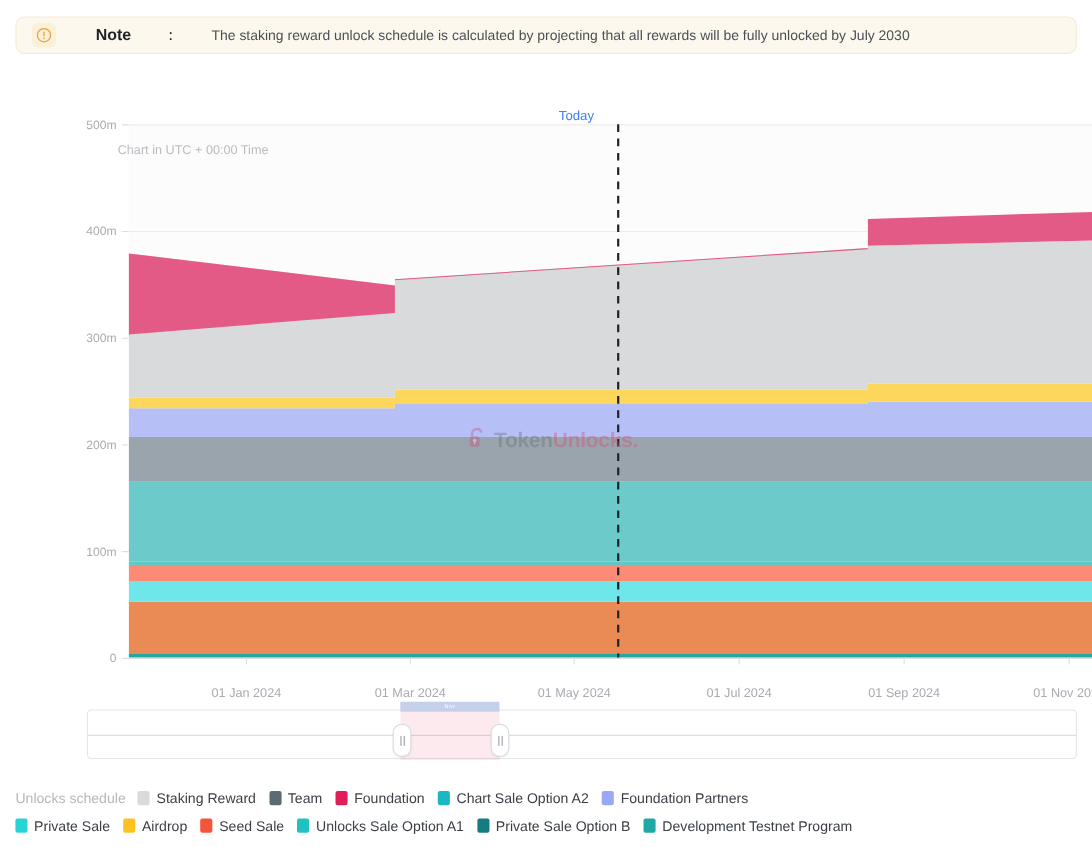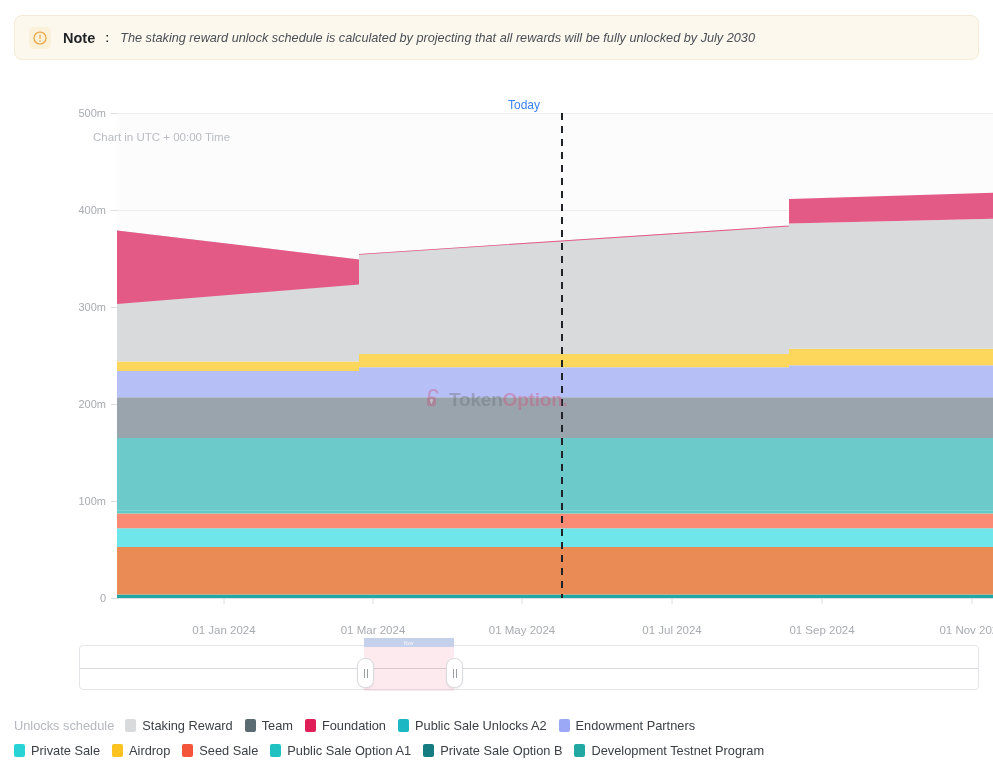--- a/index.html
+++ b/index.html
@@ -15,28 +15,29 @@
     background: #ffffff;
     overflow: hidden;
   }
 
   
   .note-banner {
     position: absolute;
     left: 14px;
     top: 15px;
     width: 965px;
-    height: 45px;
+    height: 34px;
     box-sizing: border-box;
     background: #fdf8ee;
     border: 1px solid #f5ead6;
     border-radius: 8px;
     display: flex;
     align-items: center;
     padding: 0 14px;
+    gap: 24px;
   }
   .note-icon-wrap {
     width: 22px;
     height: 22px;
     border-radius: 5px;
     background: #fbf0d8;
     display: flex;
     align-items: center;
     justify-content: center;
     flex: 0 0 auto;
@@ -51,21 +52,20 @@
   }
   .note-colon {
     font-size: 14px;
     color: #1f2226;
     margin: 0 6px 0 5px;
   }
   .note-text {
     font-size: 12.7px;
     color: #4a4f57;
     white-space: nowrap;
-    font-style: italic;
   }
 
   
   .chart-wrap {
     position: absolute;
     left: 16px;
     top: 80px;
     width: 993px;
     height: 560px;
     padding-left: 22px;
@@ -77,21 +77,21 @@
     left: 524px;
     top: 98px;
     transform: translateX(-50%);
     font-size: 12px;
     color: #3b82f6;
     white-space: nowrap;
   }
 
   .utc-label {
     position: absolute;
-    left: 93px;
+    left: 107px;
     top: 131px;
     font-size: 11.5px;
     color: #b9bcc1;
     white-space: nowrap;
   }
 
   
   .watermark {
     position: absolute;
     left: 424px;
@@ -351,21 +351,21 @@
 
   <div class="watermark">
     <span>
       <svg width="19" height="20" viewBox="0 0 19 20">
         <path d="M5.2 9.0 V6.1 a4.3 4.3 0 0 1 8.2 -1.6" fill="none" stroke="#c4577f" stroke-width="2.1" stroke-linecap="round"></path>
         <rect x="3.0" y="8.6" width="9.0" height="9.6" rx="2.4" fill="#c4577f"></rect>
         <circle cx="7.5" cy="12.3" r="1.5" fill="#fdf1f5"></circle>
         <rect x="6.85" y="12.6" width="1.3" height="3.2" rx="0.6" fill="#fdf1f5"></rect>
       </svg>
     </span>
-    <span class="wm-text"><span class="wm-a">Token</span><span class="wm-b">Option.</span></span>
+    <span class="wm-text"><span class="wm-a">Token</span><span class="wm-b">Unlocks.</span></span>
   </div>
 
   <div class="brush">
     <div class="brush-midline"></div>
     <div class="brush-sel">
       <div class="brush-sel-top">
         <span>Nov</span>
       </div>
     </div>
     <div class="brush-handle handle-left">
@@ -392,27 +392,27 @@
         <span class="legend-label">Team</span>
       </span>
 
       <span class="legend-item">
         <span class="legend-swatch" style="background:#e01f58"></span>
         <span class="legend-label">Foundation</span>
       </span>
 
       <span class="legend-item">
         <span class="legend-swatch" style="background:#1bb8c4"></span>
-        <span class="legend-label">Public Sale Unlocks A2</span>
+        <span class="legend-label">Chart Sale Option A2</span>
       </span>
 
 
       <span class="legend-item">
         <span class="legend-swatch" style="background:#9aa8f5"></span>
-        <span class="legend-label">Endowment Partners</span>
+        <span class="legend-label">Foundation Partners</span>
       </span>
     </div>
 
     <div class="legend-row">
       <span class="legend-item">
         <span class="legend-swatch" style="background:#28d3d6"></span>
         <span class="legend-label">Private Sale</span>
       </span>
 
       <span class="legend-item">
@@ -420,21 +420,21 @@
         <span class="legend-label">Airdrop</span>
       </span>
 
       <span class="legend-item">
         <span class="legend-swatch" style="background:#f4553a"></span>
         <span class="legend-label">Seed Sale</span>
       </span>
 
       <span class="legend-item">
         <span class="legend-swatch" style="background:#1fc2c0"></span>
-        <span class="legend-label">Public Sale Option A1</span>
+        <span class="legend-label">Unlocks Sale Option A1</span>
       </span>
 
       <span class="legend-item">
         <span class="legend-swatch" style="background:#157d81"></span>
         <span class="legend-label">Private Sale Option B</span>
       </span>
 
       <span class="legend-item">
         <span class="legend-swatch" style="background:#22a8a3"></span>
         <span class="legend-label">Development Testnet Program</span>

